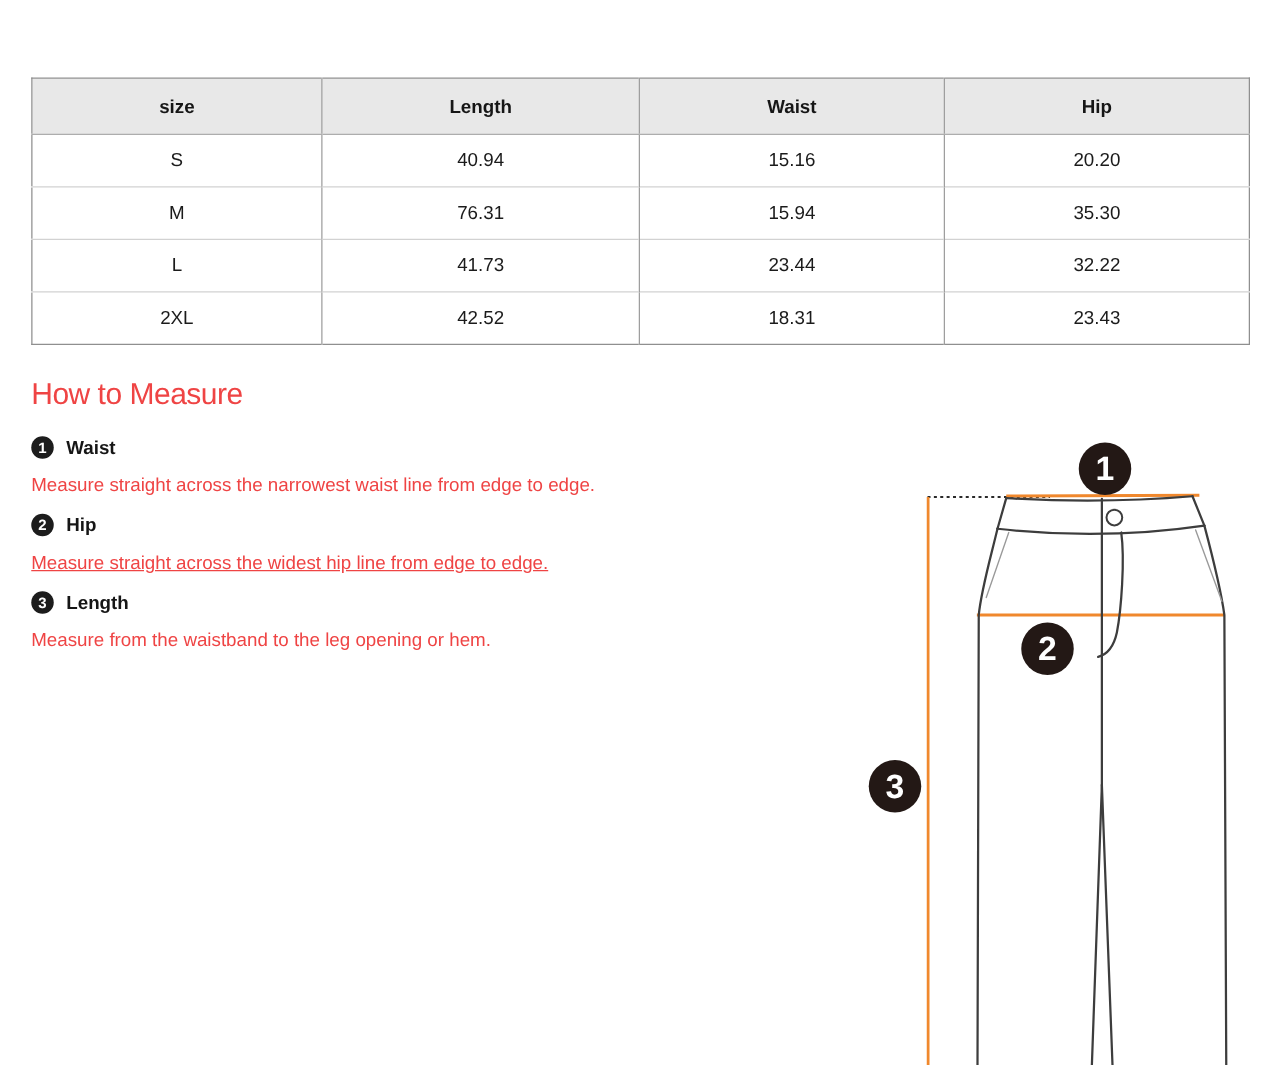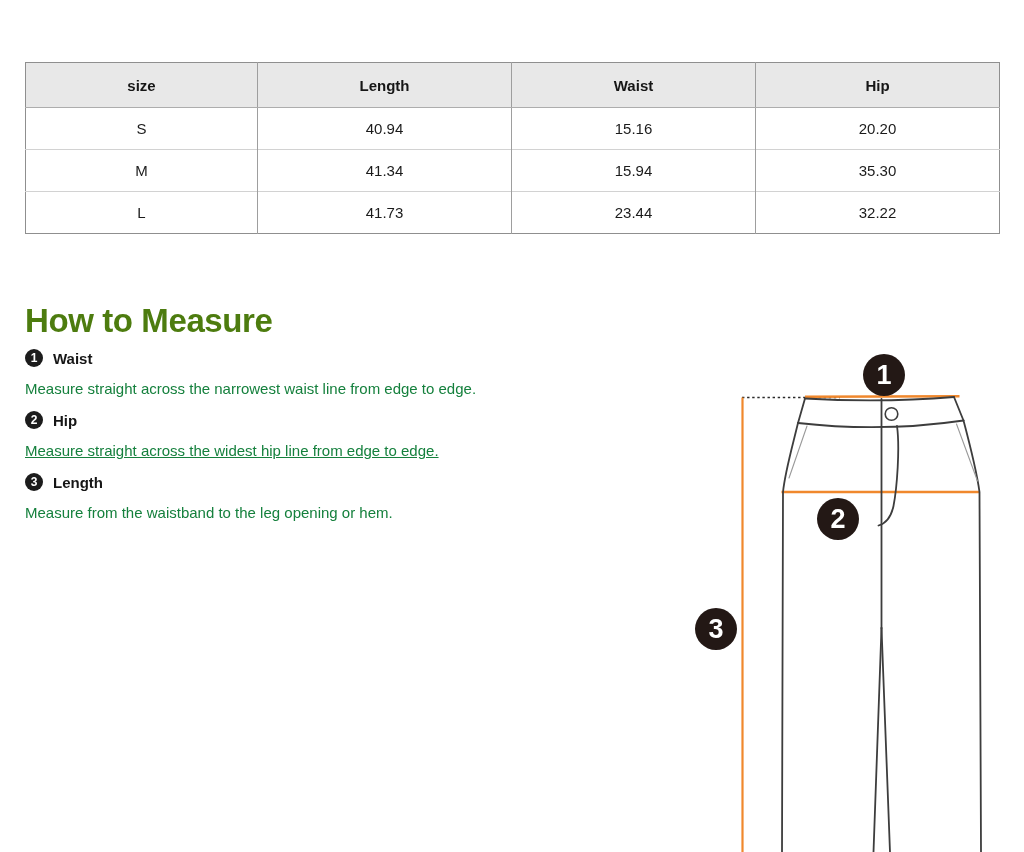--- a/index.html
+++ b/index.html
@@ -24,33 +24,33 @@
   .size-table thead th {
     background:#e8e8e8; font-weight:bold; height:42px;
     border-bottom:1px solid #adadad; color:#161616;
   }
   .size-table tbody td { height:39px; border-top:1px solid #d2d2d2; }
   .size-table tbody tr:first-child td { border-top:none; }
 
   
   .howto-title {
     position:absolute; left:25px; top:302px; margin:0;
-    font-size:33px; font-weight:bold; color:#4d7c0f; letter-spacing:-0.4px;
+    font-size:24px; font-weight:normal; color:#ef4444; letter-spacing:-0.4px;
   }
   .measure-item {
     position:absolute; left:25px; display:flex; align-items:center; gap:10px;
   }
   .num-badge {
     width:18px; height:18px; border-radius:50%; background:#1c1c1c;
     color:#ffffff; font-size:12px; font-weight:bold;
     display:flex; align-items:center; justify-content:center; flex:0 0 18px;
   }
   .measure-label { font-size:15px; font-weight:bold; color:#161616; }
   .measure-desc {
-    position:absolute; left:25px; font-size:15px; color:#15803d;
+    position:absolute; left:25px; font-size:15px; color:#ef4444;
   }
   #item-1 { top:349px; }  #desc-1 { top:380px; }
   #item-2 { top:411px; }  #desc-2 { top:442px;text-decoration:underline; }
   #item-3 { top:473px; }  #desc-3 { top:504px; }
 
   
   .diagram-svg { position:absolute; left:690px; top:350px; }
   .marker {
     position:absolute; width:42px; height:42px; border-radius:50%;
     background:#231815; color:#ffffff; z-index:5;
@@ -81,29 +81,35 @@
   </thead>
   <tbody>
     <tr>
       <td>S</td>
       <td>40.94</td>
       <td>15.16</td>
       <td>20.20</td>
     </tr>
     <tr>
       <td>M</td>
-      <td>41.34</td>
+      <td>76.31</td>
       <td>15.94</td>
       <td>35.30</td>
     </tr>
     <tr>
       <td>L</td>
       <td>41.73</td>
       <td>23.44</td>
       <td>32.22</td>
+    </tr>
+    <tr>
+      <td>2XL</td>
+      <td>42.52</td>
+      <td>18.31</td>
+      <td>23.43</td>
     </tr>
   </tbody>
 </table>
 
 <h2 class="howto-title">How to Measure</h2>
 
 <div class="measure-item" id="item-1">
   <span class="num-badge">1</span>
   <span class="measure-label">Waist</span>
 </div>

